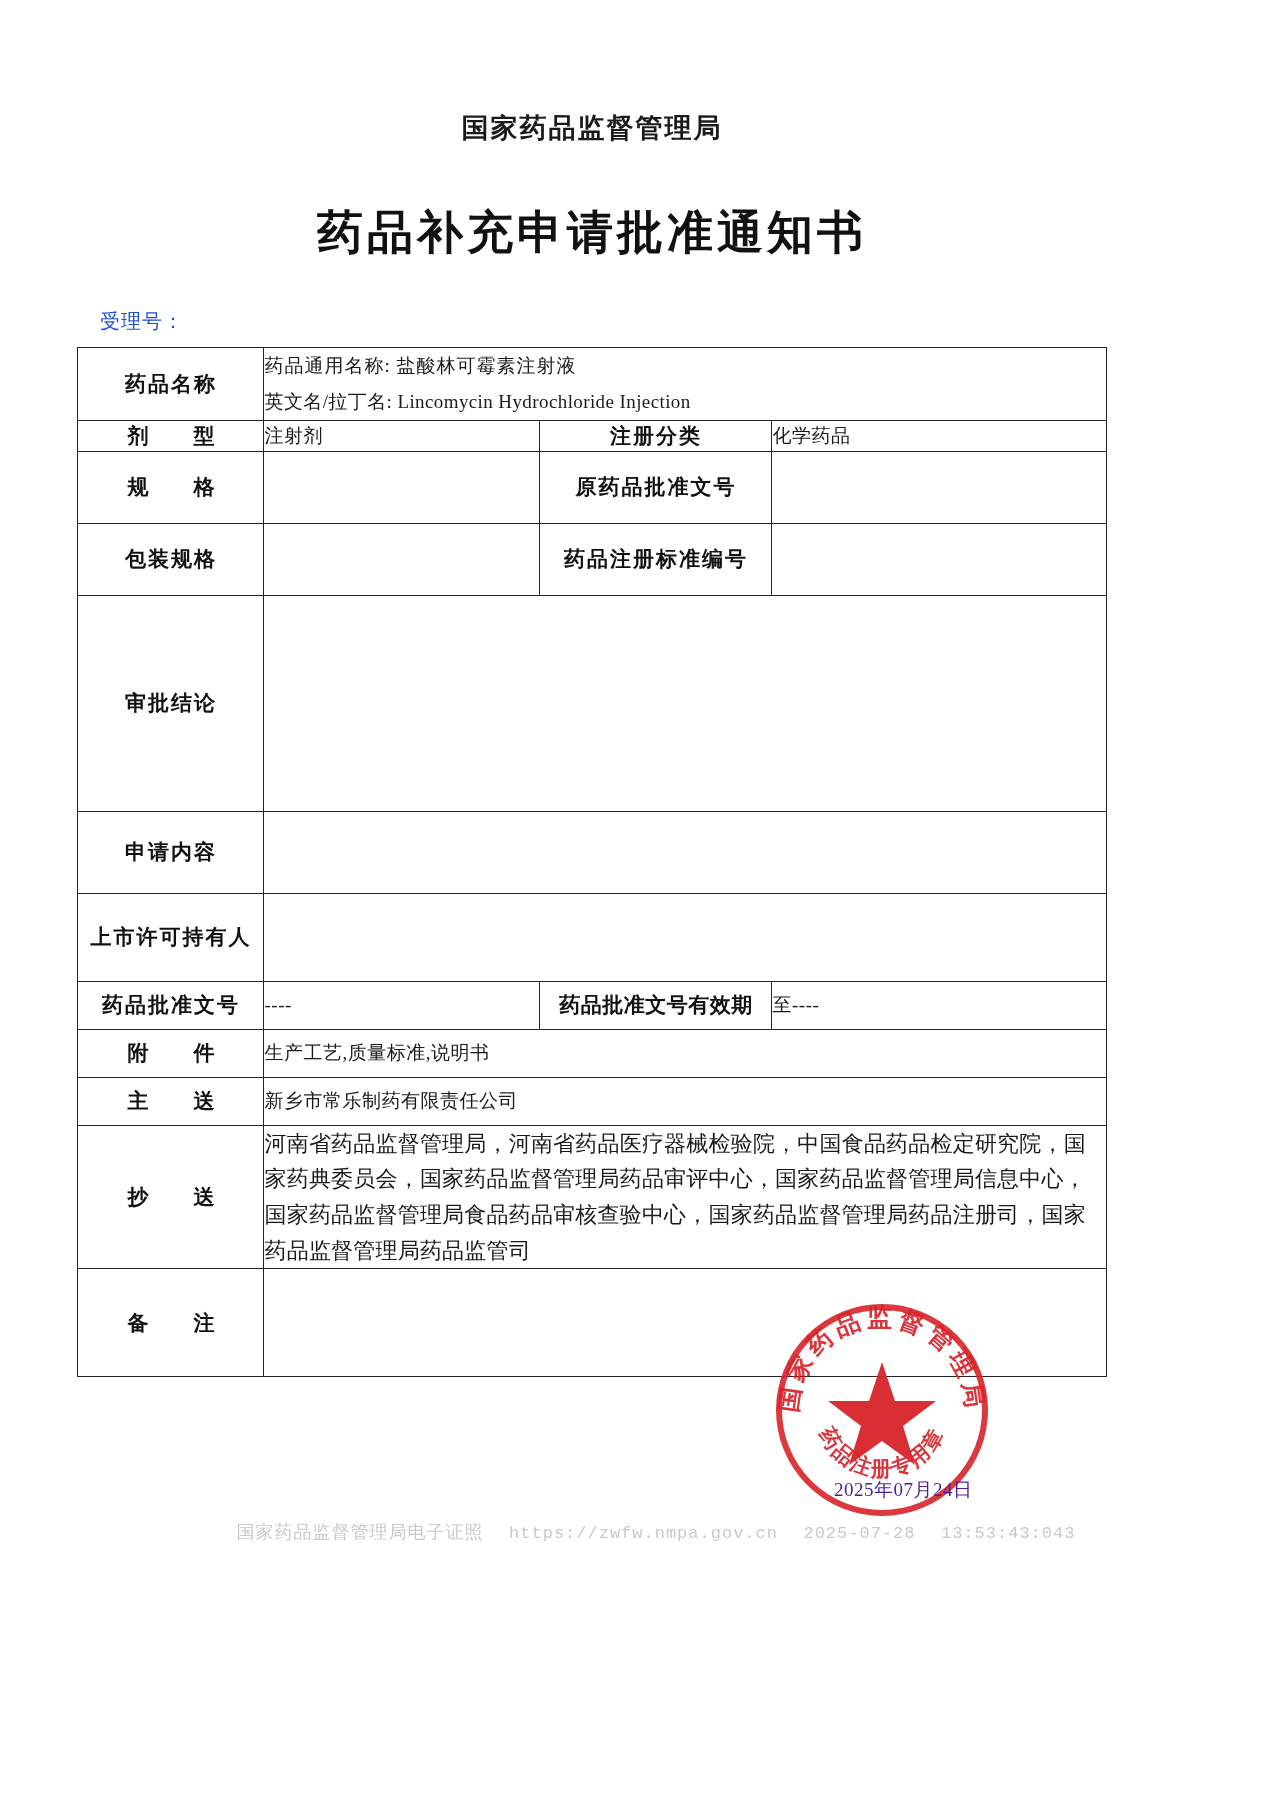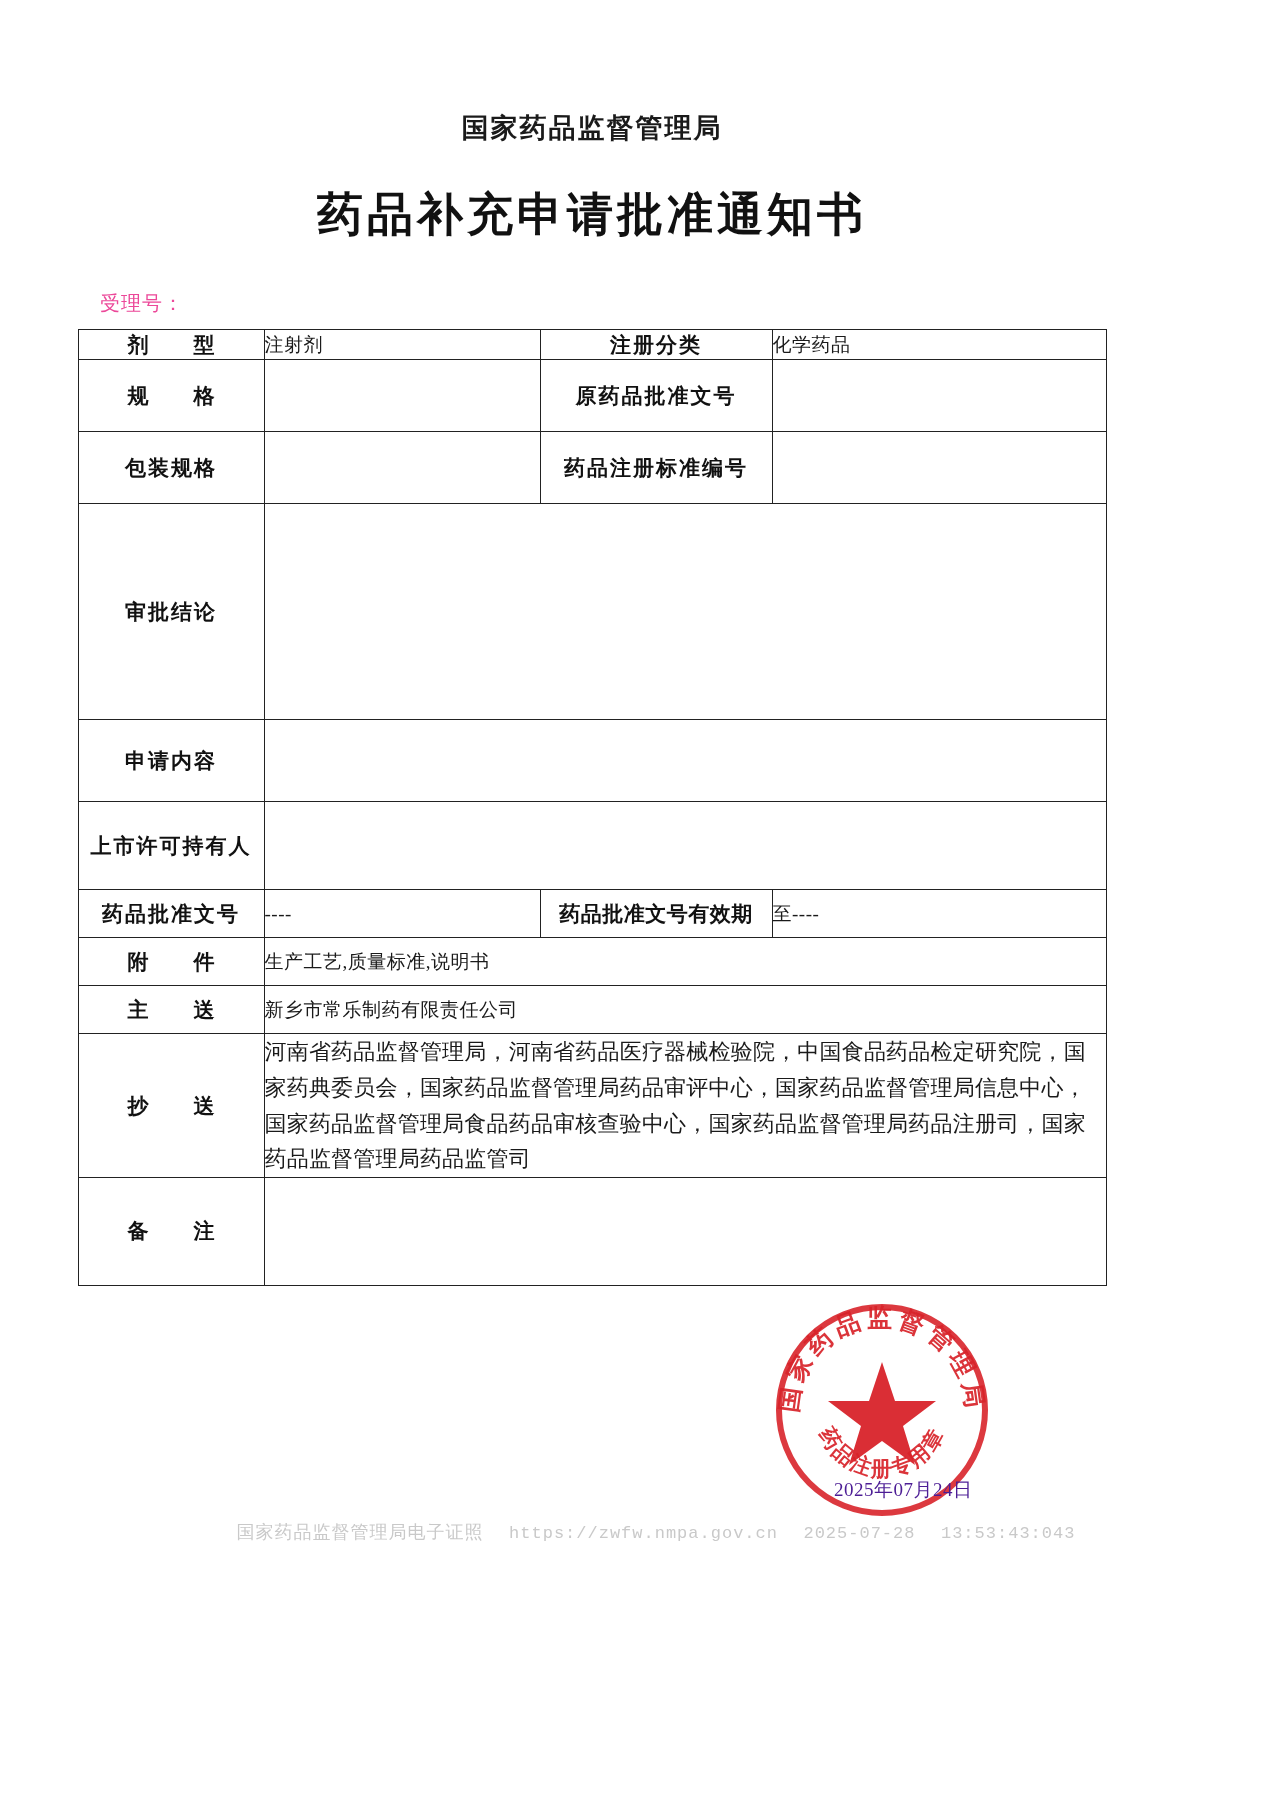--- a/index.html
+++ b/index.html
@@ -31,30 +31,30 @@
     letter-spacing: 2px;
     padding-top: 110px;
     color: #1a1a1a;
   }
   .doc-title {
     text-align: center;
     font-family: "Liberation Serif", "DejaVu Serif", serif;
     font-weight: bold;
     font-size: 46px;
     letter-spacing: 4px;
-    margin-top: 38px;
+    margin-top: 56px;
     color: #111111;
   }
 
   .accept-no {
     margin-top: 44px;
     margin-left: 100px;
     font-size: 20px;
     letter-spacing: 1px;
-    color: #ec4899;
+    color: #1d4ed8;
   }
 
   
   table.form {
     border-collapse: collapse;
     margin: 12px auto 0 auto;
     width: 1028px;
     table-layout: fixed;
   }
   table.form td {
@@ -149,20 +149,27 @@
   <div class="accept-no">受理号：</div>
 
   <table class="form">
     <colgroup>
       <col style="width:186px">
       <col style="width:276px">
       <col style="width:232px">
       <col style="width:334px">
     </colgroup>
     <tbody>
+      <tr>
+        <td class="lbl">药品名称</td>
+        <td class="namecell" colspan="3">
+          <div class="row1">药品通用名称: 盐酸林可霉素注射液</div>
+          <div class="row2">英文名/拉丁名: Lincomycin Hydrochloride Injection</div>
+        </td>
+      </tr>
 
       <tr>
         <td class="lbl spaced">剂　型</td>
         <td class="val">注射剂</td>
         <td class="lbl">注册分类</td>
         <td class="val">化学药品</td>
       </tr>
 
       <tr style="height:72px">
         <td class="lbl spaced">规　格</td>

